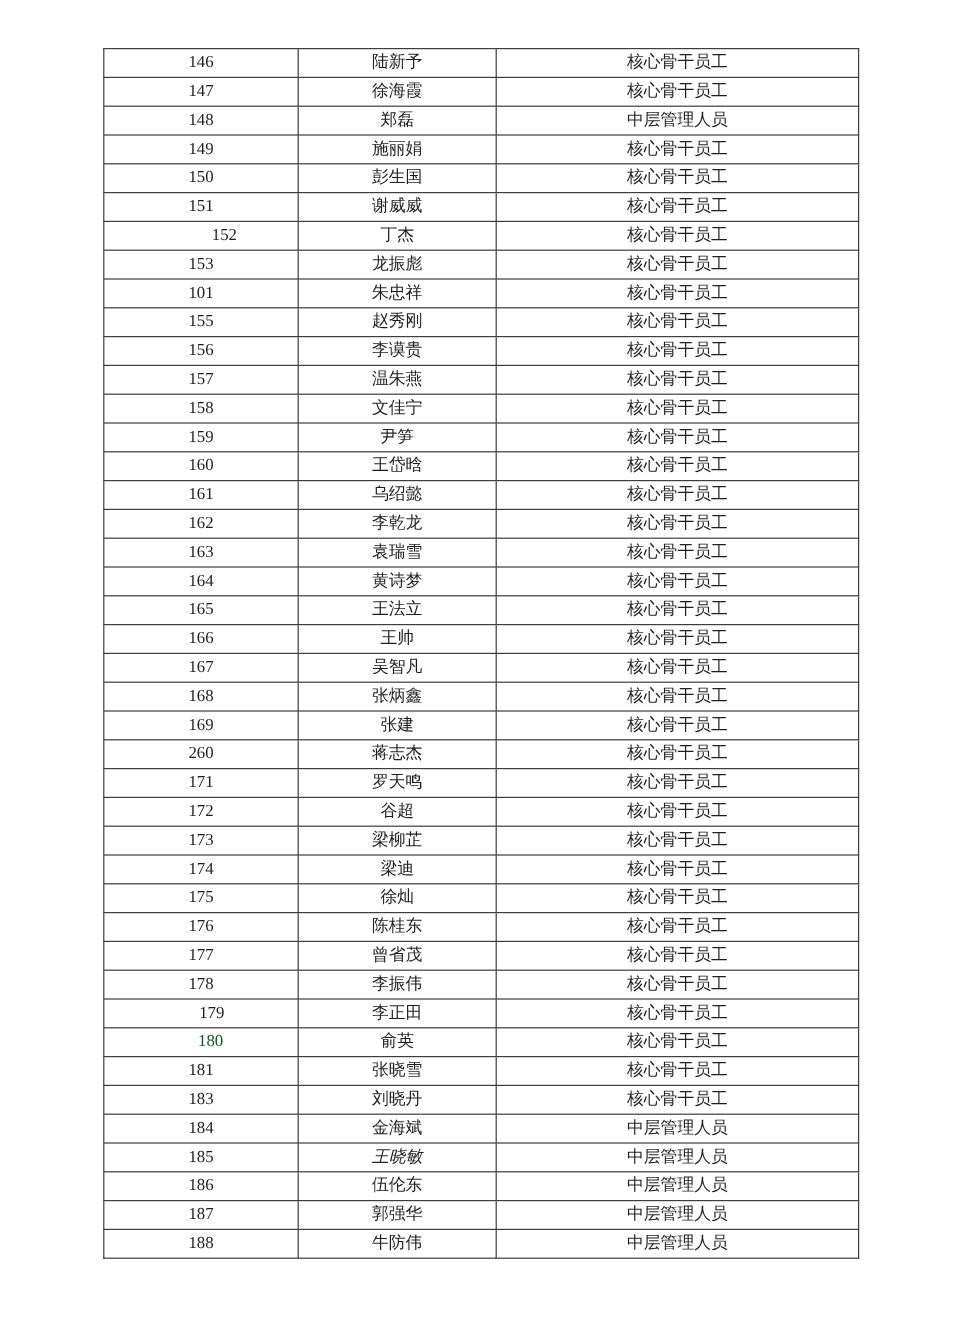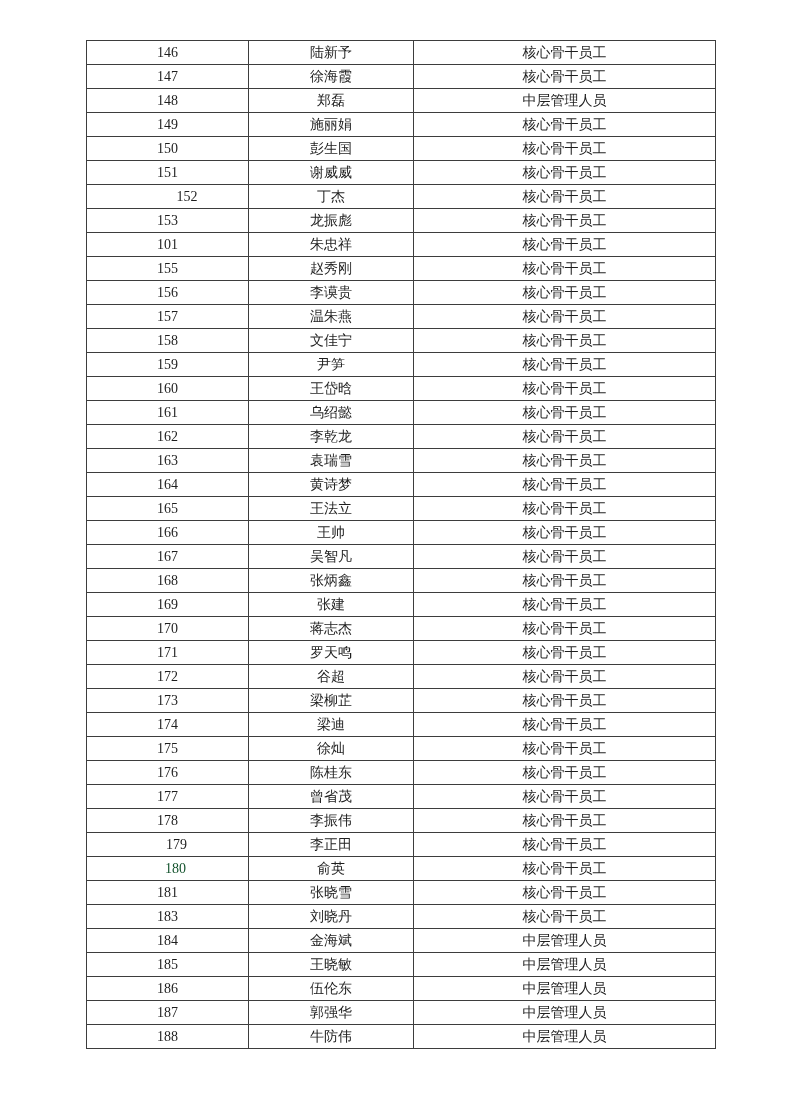--- a/index.html
+++ b/index.html
@@ -188,21 +188,21 @@
     <td style="border-color: rgb(61, 61, 61); color: rgb(30, 30, 30);">核心骨干员工</td>
   </tr>
 
   <tr>
     <td style="border-color: rgb(61, 61, 61); color: rgb(30, 30, 30);">169</td>
     <td style="border-color: rgb(61, 61, 61); color: rgb(30, 30, 30);">张建</td>
     <td style="border-color: rgb(61, 61, 61); color: rgb(30, 30, 30);">核心骨干员工</td>
   </tr>
 
   <tr>
-    <td style="border-color: rgb(61, 61, 61); color: rgb(30, 30, 30);">170</td>
+    <td style="border-color: rgb(61, 61, 61); color: rgb(30, 30, 30);">260</td>
     <td style="border-color: rgb(61, 61, 61); color: rgb(30, 30, 30);">蒋志杰</td>
     <td style="border-color: rgb(61, 61, 61); color: rgb(30, 30, 30);">核心骨干员工</td>
   </tr>
 
   <tr>
     <td style="border-color: rgb(61, 61, 61); color: rgb(30, 30, 30);">171</td>
     <td style="border-color: rgb(61, 61, 61); color: rgb(30, 30, 30);">罗天鸣</td>
     <td style="border-color: rgb(61, 61, 61); color: rgb(30, 30, 30);">核心骨干员工</td>
   </tr>
 
@@ -274,21 +274,21 @@
   </tr>
 
   <tr>
     <td style="border-color: rgb(61, 61, 61); color: rgb(30, 30, 30);">184</td>
     <td style="border-color: rgb(61, 61, 61); color: rgb(30, 30, 30);">金海斌</td>
     <td style="border-color: rgb(61, 61, 61); color: rgb(30, 30, 30);">中层管理人员</td>
   </tr>
 
   <tr>
     <td style="border-color: rgb(61, 61, 61); color: rgb(30, 30, 30);">185</td>
-    <td style="border-color: rgb(61, 61, 61); color: rgb(30, 30, 30);">王晓敏</td>
+    <td style="border-color: rgb(61, 61, 61); color: rgb(30, 30, 30); font-style: italic;">王晓敏</td>
     <td style="border-color: rgb(61, 61, 61); color: rgb(30, 30, 30);">中层管理人员</td>
   </tr>
 
   <tr>
     <td style="border-color: rgb(61, 61, 61); color: rgb(30, 30, 30);">186</td>
     <td style="border-color: rgb(61, 61, 61); color: rgb(30, 30, 30);">伍伦东</td>
     <td style="border-color: rgb(61, 61, 61); color: rgb(30, 30, 30);">中层管理人员</td>
   </tr>
 
   <tr>

